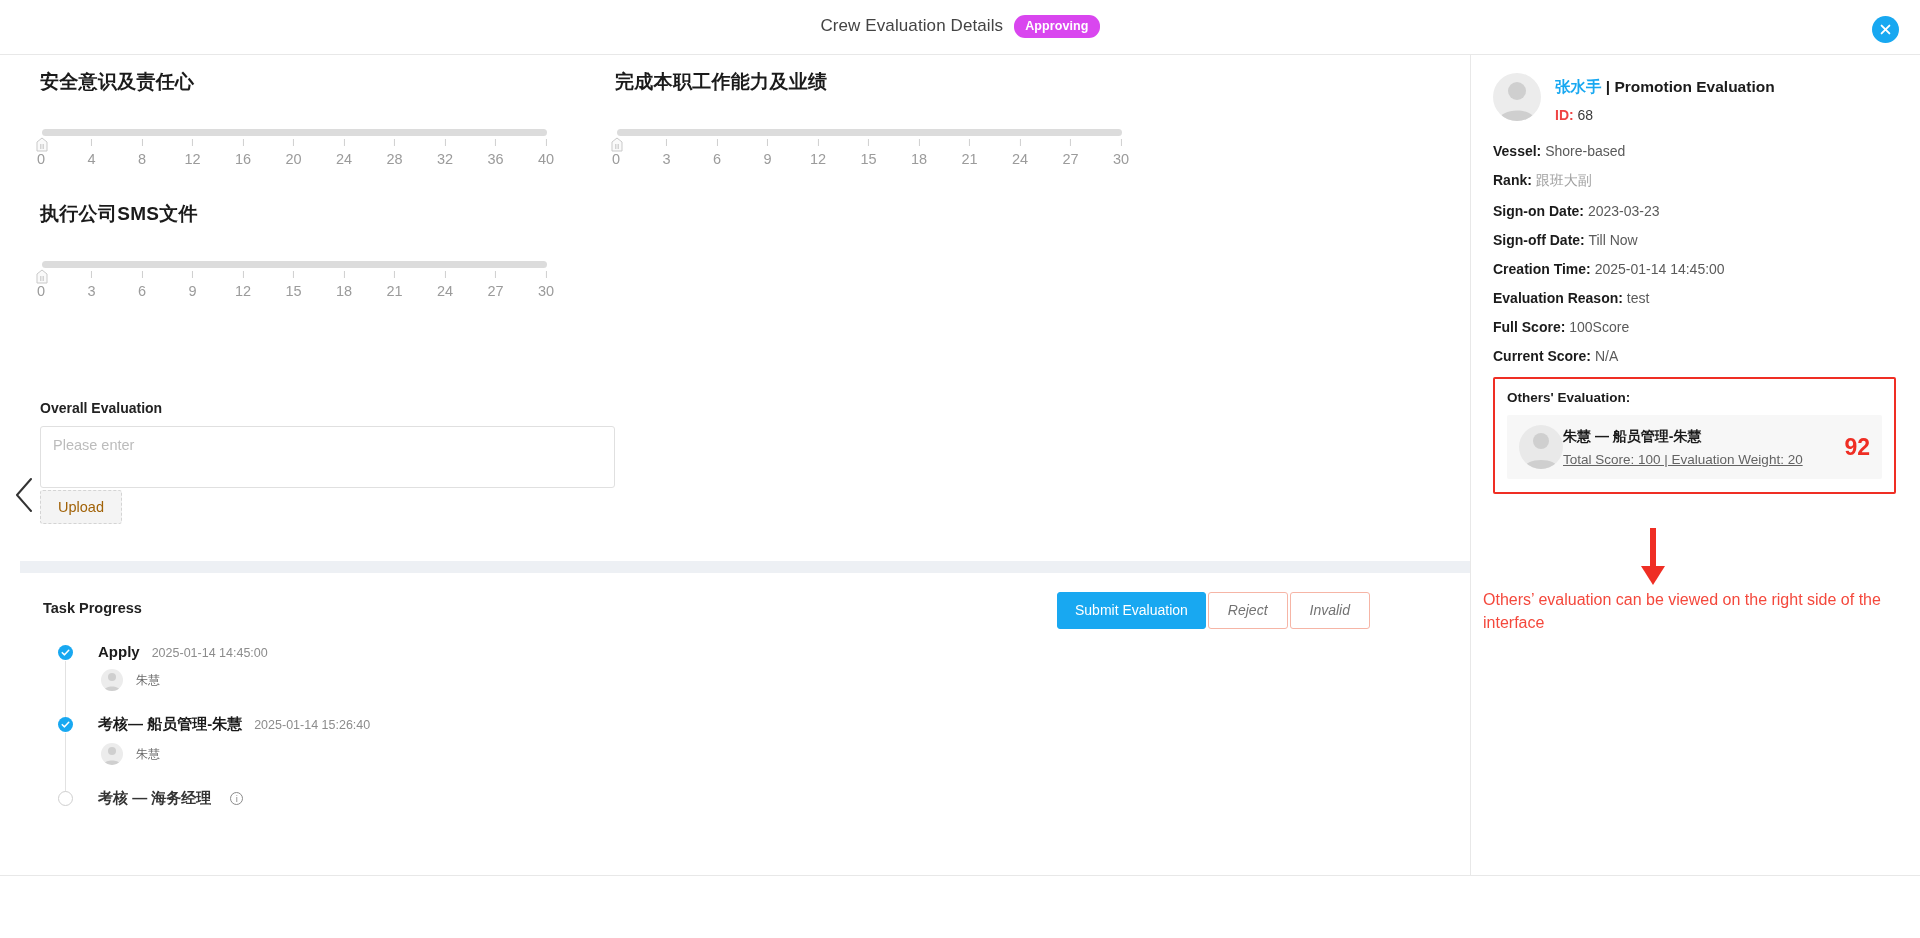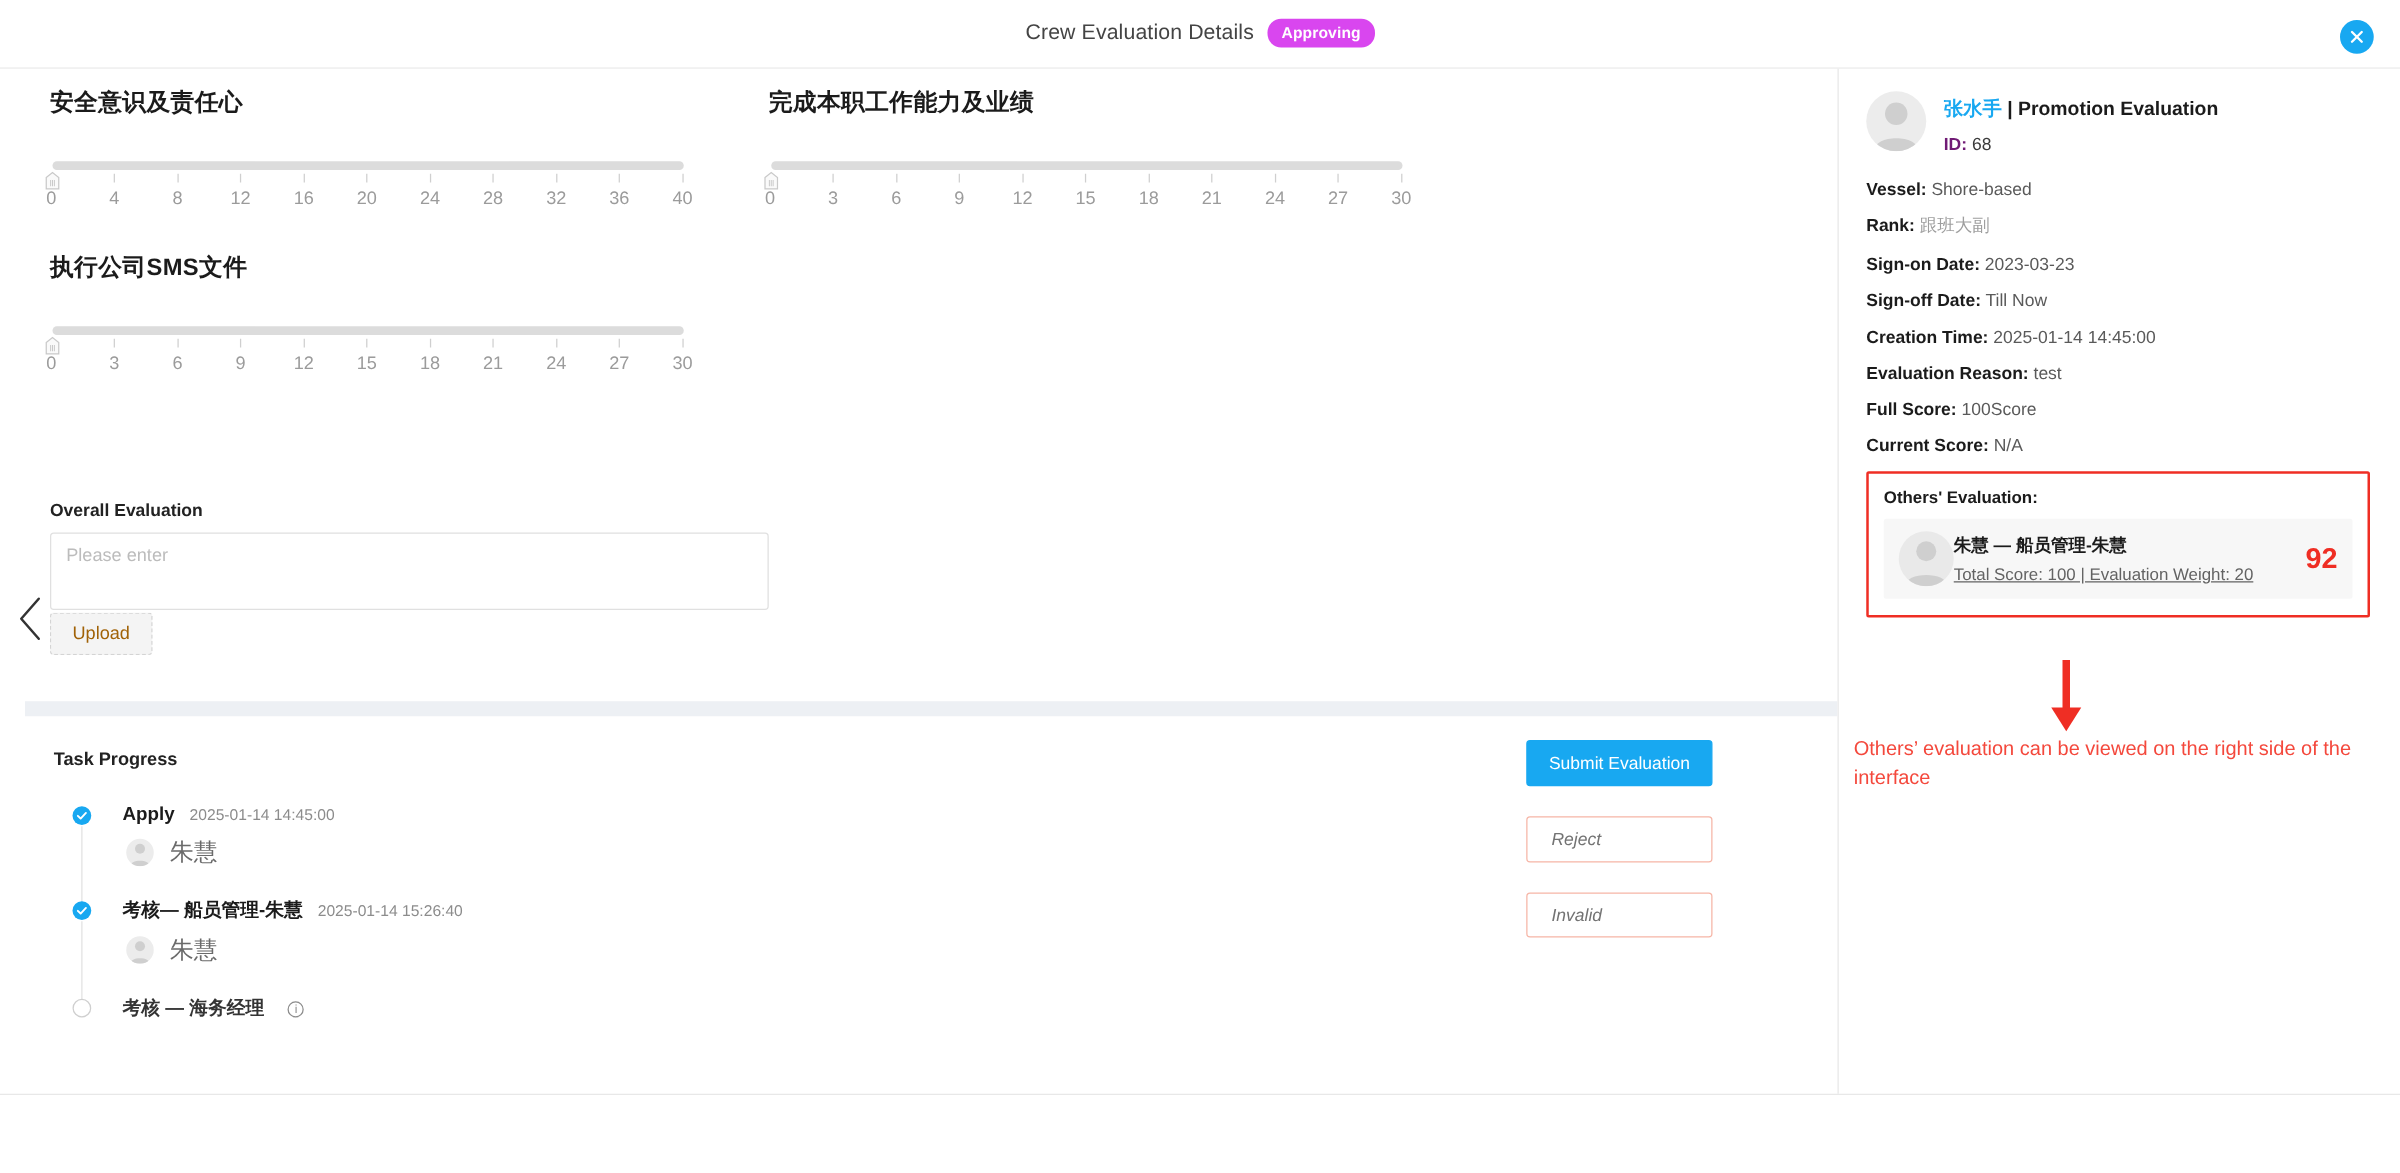--- a/index.html
+++ b/index.html
@@ -99,21 +99,21 @@
     position: absolute; left: 20px; top: 506px; width: 1450px; height: 12px;
     background: #edf0f4;
   }
 
   
   .task-section { position: absolute; left: 0px; top: 545px; width: 1470px; }
   .task-title {
     position: absolute; left: 43px; top: 0;
     font-size: 14.5px; font-weight: bold; color: #222;
   }
-  .task-actions { position: absolute; right: 100px; top: -8px; display: flex; gap: 24px; flex-direction: column; }
+  .task-actions { position: absolute; right: 100px; top: -8px; display: flex; gap: 2px; }
   .btn {
     font-size: 14px; border-radius: 3px; padding: 8px 16px; cursor: pointer;
     border: 1px solid transparent; line-height: 1.2;
   }
   .btn-primary { background: #18a8f1; color: #fff; border-color: #18a8f1; padding: 9px 17px; }
   .btn-danger-ghost { background: #fff; color: #737373; border-color: #f6b5a6; padding: 9px 19px; font-style: italic; }
 
   .timeline { position: absolute; left: 58px; top: 43px; }
   .tl-item { position: relative; padding-left: 40px; }
   .tl-dot {
@@ -127,37 +127,37 @@
   }
   .tl-head { display: flex; align-items: baseline; gap: 12px; }
   .tl-name { font-size: 15px; font-weight: bold; color: #1b1b1b; }
   .tl-name.muted { font-weight: bold; color: #343434; }
   .tl-time { font-size: 12.5px; color: #8c8c8c; }
   .tl-person { display: flex; align-items: center; gap: 13px; margin: 9px 0 24px 3px; }
   .avatar-sm {
     width: 22px; height: 22px; border-radius: 50%; background: #ececec;
     display: flex; align-items: flex-end; justify-content: center; overflow: hidden;
   }
-  .tl-person-name { font-size: 19px; color: #6b6b6b; text-align: center; }
+  .tl-person-name { font-size: 12px; color: #6b6b6b; text-align: center; }
   .info-circle {
     display: inline-block; margin-left: 7px; width: 13px; height: 13px;
     border: 1px solid #8b8b8b; border-radius: 50%; color: #8b8b8b;
     font-size: 9.5px; line-height: 11px; text-align: center; position: relative; top: -1px;
   }
 
   
   .rp-top { display: flex; align-items: flex-start; gap: 14px; }
   .avatar-lg {
     width: 48px; height: 48px; border-radius: 50%; background: #ececec;
     display: flex; align-items: flex-end; justify-content: center; overflow: hidden; flex: none;
   }
   .rp-name-line { font-size: 15.5px; font-weight: bold; color: #1b1b1b; margin-top: 4px; }
   .rp-name-link { color: #18a8f1; }
   .rp-id { font-size: 14px; color: #3b3b3b; margin-top: 9px; }
-  .rp-id b { color: #701a75; }
+  .rp-id b { color: #ef4444; }
   .rp-fields { margin-top: 20px; }
   .rp-field { font-size: 14px; color: #5a5a5a; margin-bottom: 13px; }
   .rp-field b { color: #1b1b1b; }
   .rp-field .gray { color: #9e9e9e; }
 
   .others-box {
     margin-top: 6px; border: 2.5px solid #ef2e24; border-radius: 2px;
     padding: 11px 12px 13px;
   }
   .others-label { font-size: 13.5px; font-weight: bold; color: #1b1b1b; margin-bottom: 10px; }

